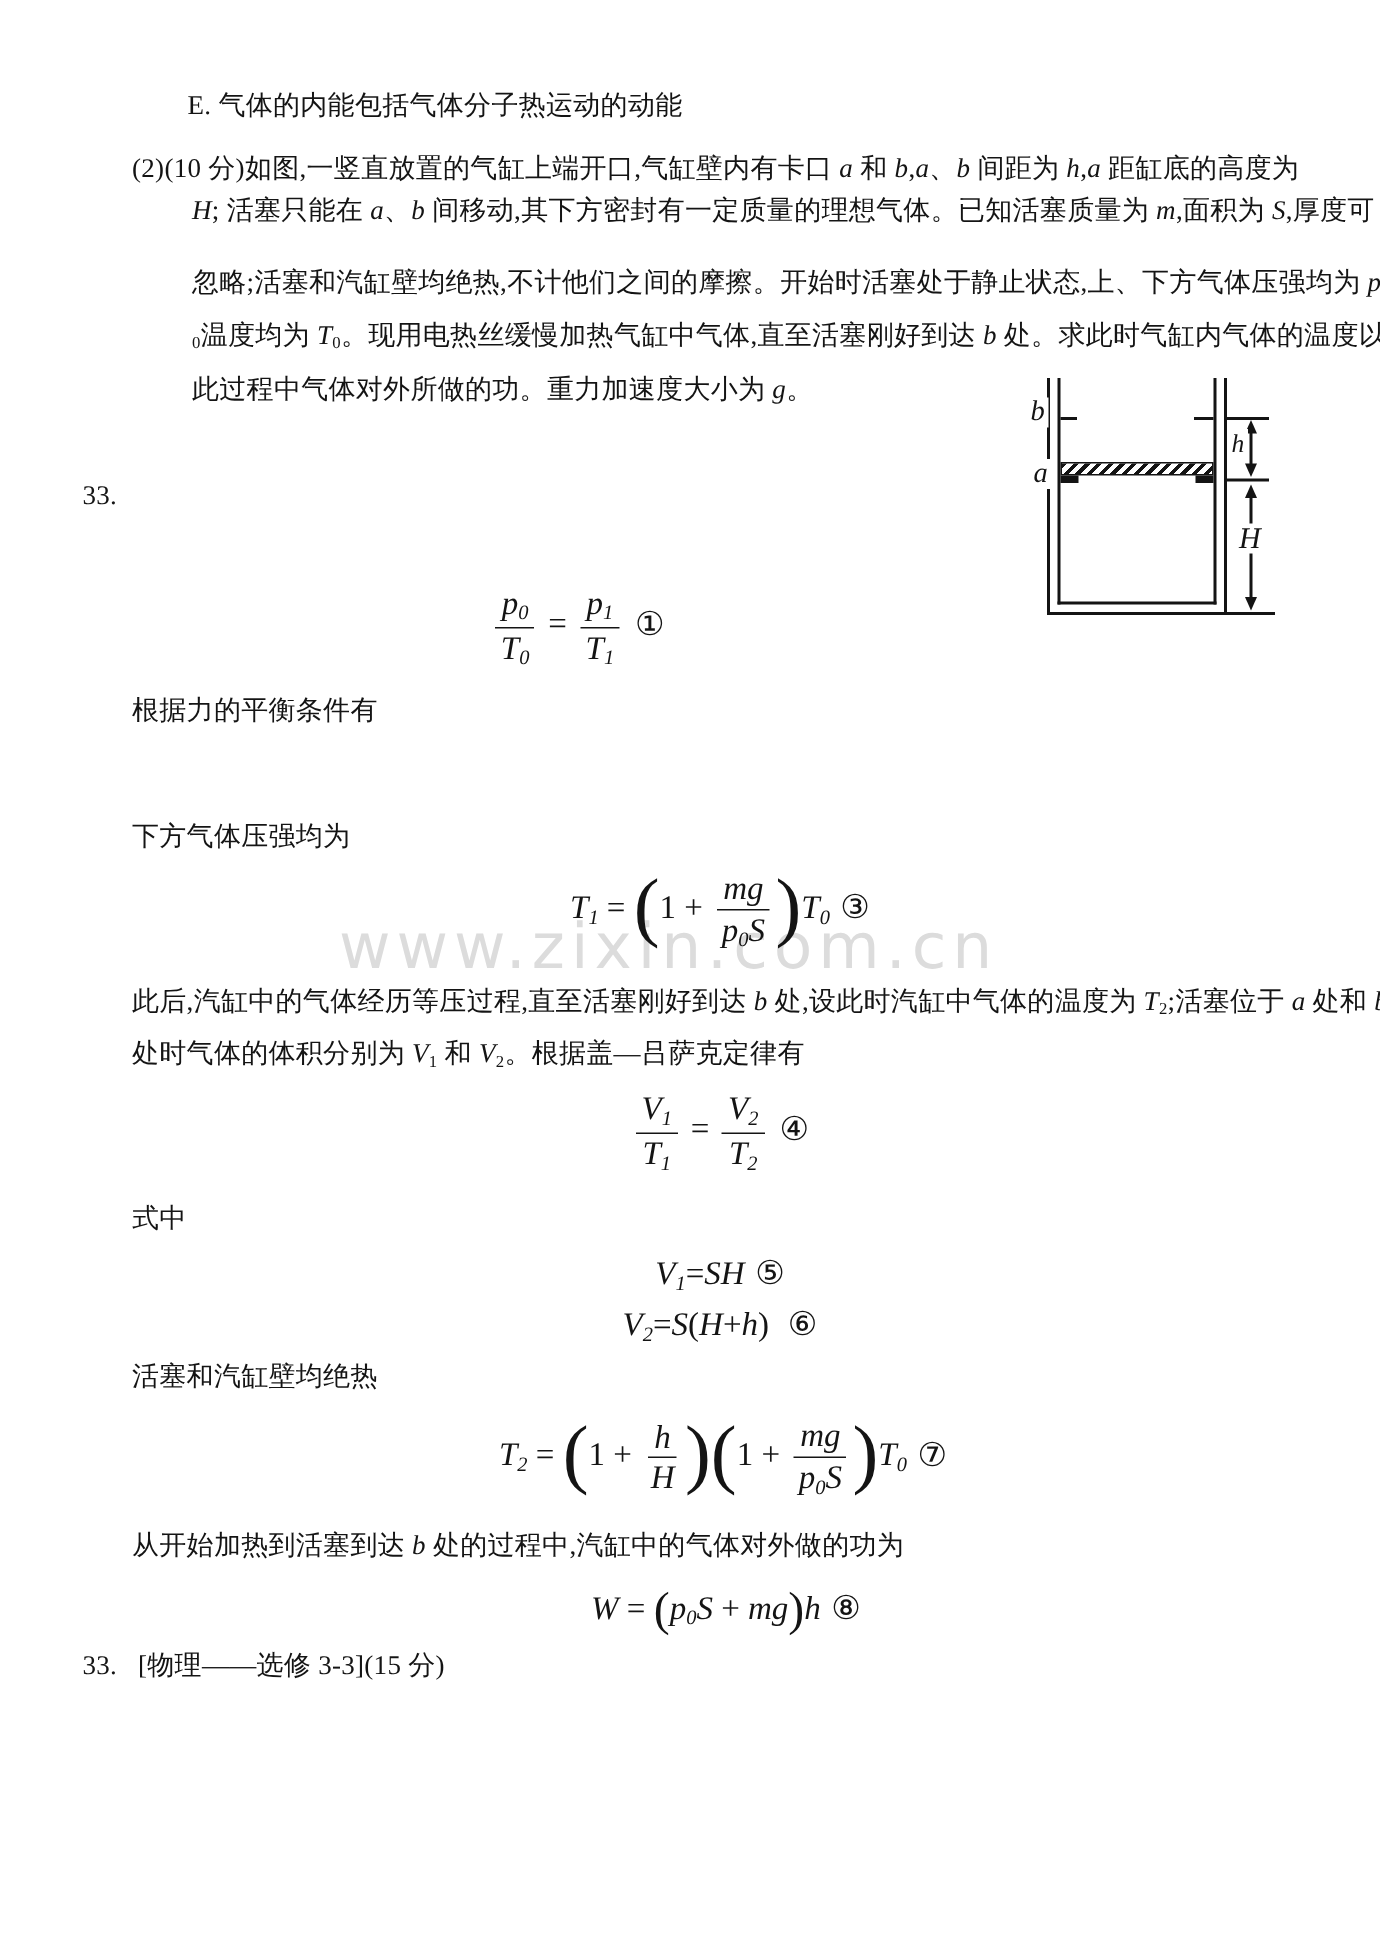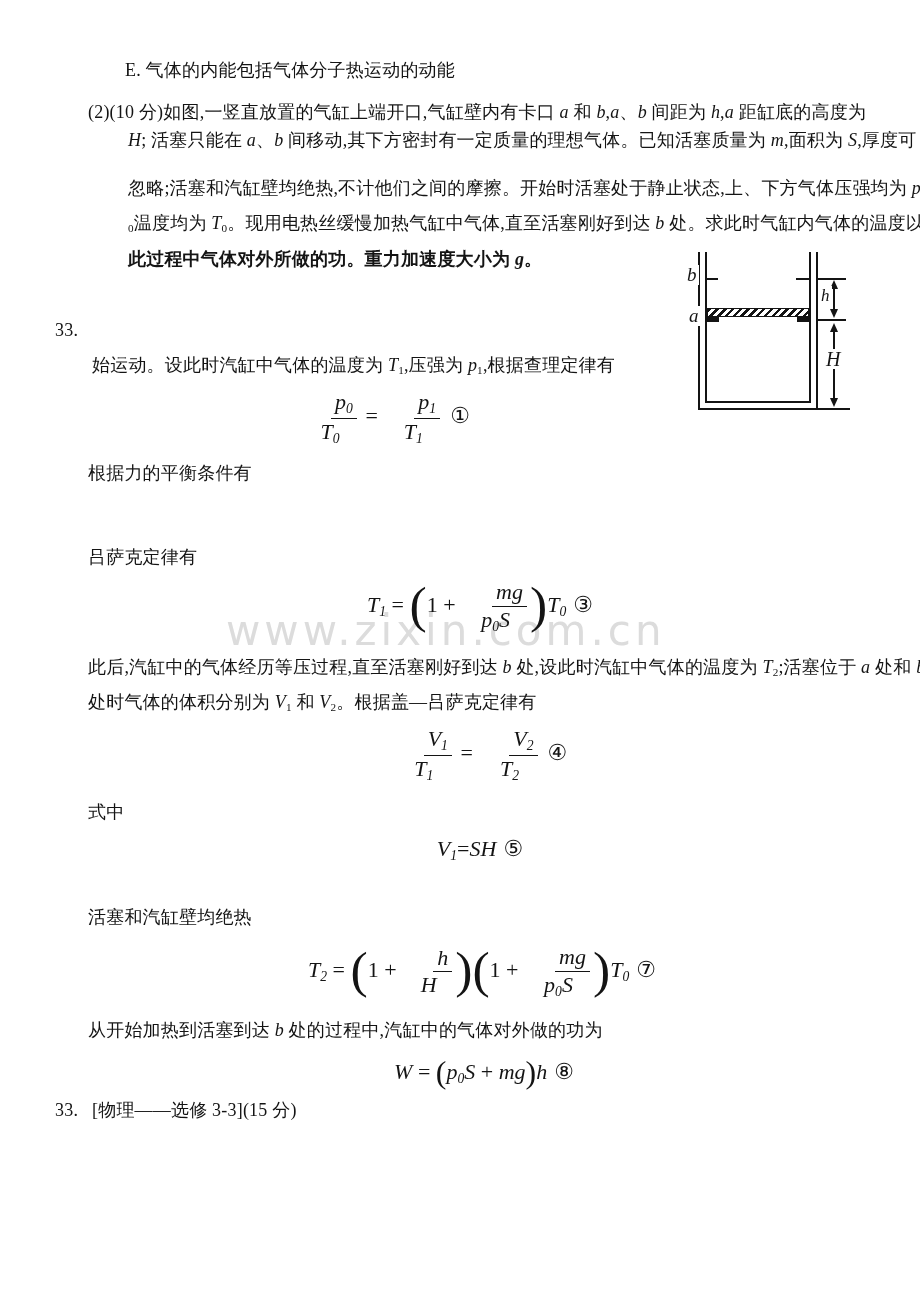--- a/index.html
+++ b/index.html
@@ -20,21 +20,21 @@
   }
   .fx { display:inline-block; text-align:center; white-space:nowrap; }
   .m-i { font-style:italic; }
   .m-r { font-style:normal; }
   .m-sub { font-size:62%; vertical-align:-0.28em; font-style:italic; }
   .tl .m-sub { font-style:normal; }
   .m-circ { margin-left:7px; }
   .m-big  { font-size:235%; font-weight:300; vertical-align:middle; line-height:0; position:relative; top:-0.04em; }
   .m-big2 { font-size:145%; font-weight:300; vertical-align:middle; line-height:0; position:relative; top:-0.05em; }
   .frac { display:inline-flex; flex-direction:column; align-items:center; vertical-align:middle; margin:0 3px; line-height:1.12; }
-  .frac .num { display:block; padding:0 4px 1px; border-bottom:1.4px solid #141414;margin-left:28px; }
+  .frac .num { display:block; padding:0 4px 1px; border-bottom:1.4px solid #141414; }
   .frac .den { display:block; padding:1px 4px 0; }
   
   .watermark {
     position:absolute; left:226px; top:610px;
     font-family:"DejaVu Sans","Liberation Sans",sans-serif;
     font-size:42px; line-height:42px; letter-spacing:4px;
     color:#dcdcdc; white-space:nowrap; z-index:0;
   }
   
   .figure { position:absolute; left:688px; top:248px; width:175px; height:172px; z-index:1; }
@@ -56,39 +56,38 @@
 <div class="page">
 
   <div class="watermark">www.zixin.com.cn</div>
 
   <div class="tl z1" style="left:125px; top:58px;"><span class="m-r">E. 气体的内能包括气体分子热运动的动能</span></div>
 
   <div class="tl z1" style="left:88px;  top:100px;"><span class="m-r">(2)(10 分)如图,一竖直放置的气缸上端开口,气缸壁内有卡口 </span><span class="m-i">a</span><span class="m-r"> 和 </span><span class="m-i">b</span><span class="m-r">,</span><span class="m-i">a</span><span class="m-r">、</span><span class="m-i">b</span><span class="m-r"> 间距为 </span><span class="m-i">h</span><span class="m-r">,</span><span class="m-i">a</span><span class="m-r"> 距缸底的高度为</span></div>
   <div class="tl z1" style="left:128px; top:128px;"><span class="m-i">H</span><span class="m-r">; 活塞只能在 </span><span class="m-i">a</span><span class="m-r">、</span><span class="m-i">b</span><span class="m-r"> 间移动,其下方密封有一定质量的理想气体。已知活塞质量为 </span><span class="m-i">m</span><span class="m-r">,面积为 </span><span class="m-i">S</span><span class="m-r">,厚度可</span></div>
   <div class="tl z1" style="left:128px; top:176px;"><span class="m-r">忽略;活塞和汽缸壁均绝热,不计他们之间的摩擦。开始时活塞处于静止状态,上、下方气体压强均为 </span><span class="m-i">p</span></div>
   <div class="tl z1" style="left:128px; top:211px;"><span class="m-sub">0</span><span class="m-r">温度均为 </span><span class="m-i">T</span><span class="m-sub">0</span><span class="m-r">。现用电热丝缓慢加热气缸中气体,直至活塞刚好到达 </span><span class="m-i">b</span><span class="m-r"> 处。求此时气缸内气体的温度以及在</span></div>
-  <div class="tl z1" style="left:128px; top:247px;font-weight:bold;"><span class="m-r">此过程中气体对外所做的功。重力加速度大小为 </span><span class="m-i">g</span><span class="m-r">。</span></div>
+  <div class="tl z1" style="left:128px; top:247px;"><span class="m-r">此过程中气体对外所做的功。重力加速度大小为 </span><span class="m-i">g</span><span class="m-r">。</span></div>
 
   <div class="tl z1" style="left:55px; top:318px;">33.</div>
-  <div class="tl z1" style="left:92px; top:353px;"><span class="m-r">始运动。设此时汽缸中气体的温度为 </span><span class="m-i">T</span><span class="m-sub">1</span><span class="m-r">,压强为 </span><span class="m-i">p</span><span class="m-sub">1</span><span class="m-r">,根据查理定律有</span></div>
 
   <div class="formula z1" style="left:90px; top:391px; width:590px; height:54px;">
     <span class="fx"><span class="frac">
           <span class="num"><span class="m-i">p</span><span class="m-sub">0</span></span>
           <span class="den"><span class="m-i">T</span><span class="m-sub">0</span></span>
         </span><span class="m-r"> = </span><span class="frac">
           <span class="num"><span class="m-i">p</span><span class="m-sub">1</span></span>
           <span class="den"><span class="m-i">T</span><span class="m-sub">1</span></span>
         </span><span class="m-circ">①</span></span>
   </div>
 
   <div class="tl z1" style="left:88px; top:461px;"><span class="m-r">根据力的平衡条件有</span></div>
 
 
-  <div class="tl z1" style="left:88px; top:545px;"><span class="m-r">吕萨克定律有</span></div>
+  <div class="tl z1" style="left:88px; top:545px;"><span class="m-r">下方气体压强均为</span></div>
 
   <div class="formula z1" style="left:90px; top:578px; width:780px; height:58px;">
     <span class="fx"><span class="m-i">T</span><span class="m-sub">1</span><span class="m-r"> = </span><span class="m-big">(</span><span class="m-r">1 + </span><span class="frac">
           <span class="num"><span class="m-i">mg</span></span>
           <span class="den"><span class="m-i">p</span><span class="m-sub">0</span><span class="m-i">S</span></span>
         </span><span class="m-big">)</span><span class="m-i">T</span><span class="m-sub">0</span><span class="m-circ">③</span></span>
   </div>
 
   <div class="tl z1" style="left:88px; top:655px;"><span class="m-r">此后,汽缸中的气体经历等压过程,直至活塞刚好到达 </span><span class="m-i">b</span><span class="m-r"> 处,设此时汽缸中气体的温度为 </span><span class="m-i">T</span><span class="m-sub">2</span><span class="m-r">;活塞位于 </span><span class="m-i">a</span><span class="m-r"> 处和 </span><span class="m-i">b</span></div>
   <div class="tl z1" style="left:88px; top:690px;"><span class="m-r">处时气体的体积分别为 </span><span class="m-i">V</span><span class="m-sub">1</span><span class="m-r"> 和 </span><span class="m-i">V</span><span class="m-sub">2</span><span class="m-r">。根据盖—吕萨克定律有</span></div>
@@ -102,20 +101,23 @@
           <span class="den"><span class="m-i">T</span><span class="m-sub">2</span></span>
         </span><span class="m-circ">④</span></span>
   </div>
 
   <div class="tl z1" style="left:88px; top:800px;"><span class="m-r">式中</span></div>
 
   <div class="formula z1" style="left:90px; top:837px; width:780px; height:26px;">
     <span class="fx"><span class="m-i">V</span><span class="m-sub">1</span><span class="m-r">=</span><span class="m-i">SH</span><span class="m-circ">⑤</span></span>
   </div>
 
+  <div class="formula z1" style="left:90px; top:871px; width:780px; height:26px;">
+    <span class="fx"><span class="m-i">V</span><span class="m-sub">2</span><span class="m-r">=</span><span class="m-i">S</span><span class="m-r">(</span><span class="m-i">H</span><span class="m-r">+</span><span class="m-i">h</span><span class="m-r">) </span><span class="m-circ">⑥</span></span>
+  </div>
 
   <div class="tl z1" style="left:88px; top:905px;"><span class="m-r">活塞和汽缸壁均绝热</span></div>
 
   <div class="formula z1" style="left:92px; top:941px; width:780px; height:62px;">
     <span class="fx"><span class="m-i">T</span><span class="m-sub">2</span><span class="m-r"> = </span><span class="m-big">(</span><span class="m-r">1 + </span><span class="frac">
           <span class="num"><span class="m-i">h</span></span>
           <span class="den"><span class="m-i">H</span></span>
         </span><span class="m-big">)</span><span class="m-big">(</span><span class="m-r">1 + </span><span class="frac">
           <span class="num"><span class="m-i">mg</span></span>
           <span class="den"><span class="m-i">p</span><span class="m-sub">0</span><span class="m-i">S</span></span>

